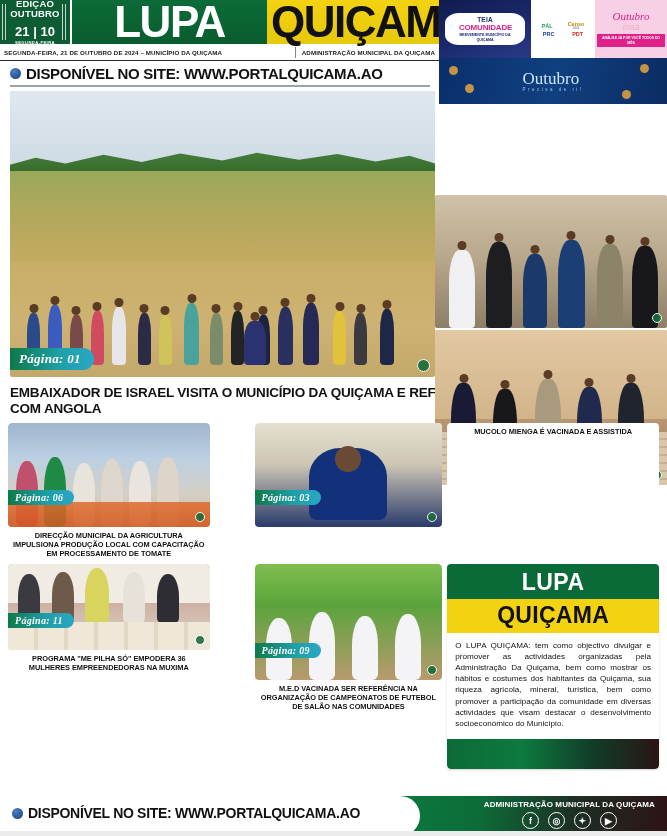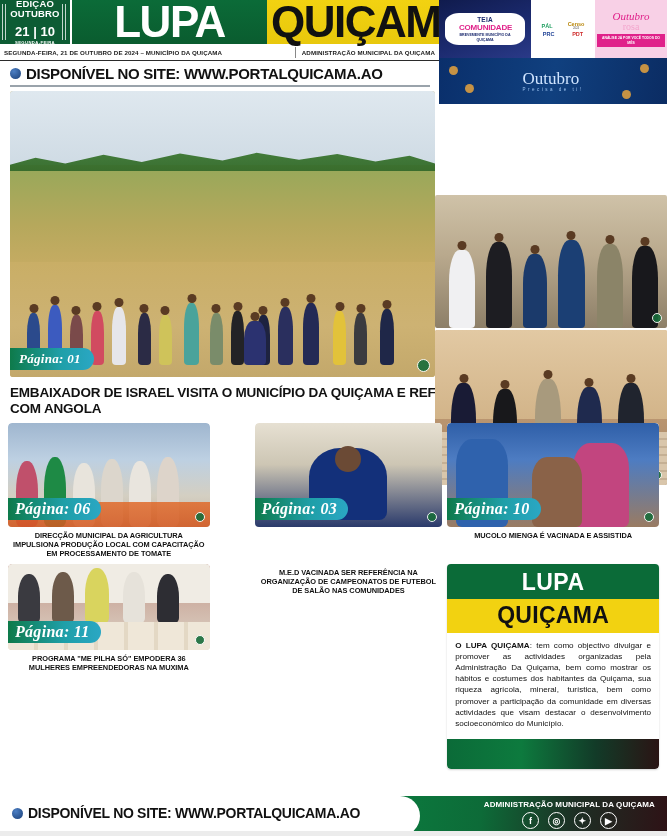--- a/index.html
+++ b/index.html
@@ -107,21 +107,21 @@
   .fig{ position:absolute; bottom:0; border-radius:40% 40% 4px 4px;}
   .fig::after{ content:''; position:absolute; top:-9px; left:50%; transform:translateX(-50%);
     width:9px; height:9px; border-radius:50%; background:#5a3b23;}
   .hero-badge, .thumb-badge{
     position:absolute; left:0; bottom:7px; padding:3px 13px 3px 9px;
     background:linear-gradient(90deg,#0e7a4a 0%,#1f9fa8 60%,#2aa7c4 100%);
     border-radius:0 12px 12px 0; color:#fff;
     font-family:"Liberation Serif",serif; font-style:italic; font-size:13px; font-weight:bold;
     letter-spacing:.3px; white-space:nowrap;
   }
-  .thumb-badge{ font-size:16px; padding:2px 11px 2px 7px; bottom:7px;}
+  .thumb-badge{ font-size:10px; padding:2px 11px 2px 7px; bottom:22px;}
   .wm{ position:absolute; right:5px; bottom:5px; width:13px; height:13px; border-radius:50%;
     background:#176c3a; border:1.3px solid #fff; opacity:.9;}
   .wm.sm{ width:10px; height:10px; }
 
   
   .right-photos{ position:absolute; right:0; top:108px; width:232px; }
   .rp{ width:232px; position:relative; border-radius:2px; overflow:hidden; }
   .rp1{ height:133px; background:linear-gradient(180deg,#cfc2a8 0%,#b9a98d 45%,#8d7f68 100%);}
   .rp2{ height:155px; background:linear-gradient(180deg,#d6b38c 0%,#c59c74 40%,#9d8366 100%); margin-top:2px;}
   .bldg{ position:absolute; inset:0 0 42% 0; background:linear-gradient(180deg,#e2c9a3 0%,#d2b489 100%);}
@@ -155,21 +155,21 @@
 
   
   .infobox{ width:228px; border-radius:4px; overflow:hidden; position:relative;
     box-shadow:0 1px 2px rgba(0,0,0,.18); }
   .ib-green{ background:#0b6b38; padding:6px 0 5px 0; text-align:center;}
   .ib-green span{ color:#fff; font-size:23px; font-weight:bold; letter-spacing:.5px; line-height:24px;}
   .ib-yellow{ background:#f2d211; padding:4px 0 6px 0; text-align:center;}
   .ib-yellow span{ color:#111; font-size:23px; font-weight:bold; letter-spacing:.3px; line-height:24px;}
   .ib-body{ background:#fff; padding:7px 8px 10px 8px; font-size:8.1px; line-height:11.2px;
     color:#111; text-align:justify; }
-  .ib-body b{ font-weight:bold; }
+  .ib-body b{ font-weight:normal; }
   .ib-foot{ height:30px; background:linear-gradient(90deg,#0b6b38 0%,#0d7a3e 35%,#123b28 70%,#2a1414 100%);
     border-radius:0 0 4px 4px; }
 
   
   .footer{ position:absolute; left:0; bottom:0; width:667px; height:40px; }
   .footer-bg{ position:absolute; inset:0;
     background:linear-gradient(95deg,#ffffff 0%,#ffffff 50%,#0b7a3e 58%,#0d6b38 72%,#1d2f24 86%,#2e1216 100%);}
   .footer-white{ position:absolute; left:0; top:0; width:420px; height:40px; background:#fff;
     border-radius:0 40px 40px 0;}
   .footer-left{ position:absolute; left:12px; top:9px; display:flex; align-items:center;}
@@ -338,27 +338,20 @@
       <div class="card c2">
         <div class="photo ph-b">
           <div style="position:absolute;left:50%;transform:translateX(-50%);bottom:6%;width:78px;height:72px;background:#13307a;border-radius:40% 40% 8px 8px"></div>
           <div style="position:absolute;left:50%;transform:translateX(-50%);bottom:52%;width:26px;height:26px;border-radius:50%;background:#6b4a35"></div>
           <div class="thumb-badge">Página: 03</div>
           <div class="wm sm"></div>
         </div>
       </div>
 
       <div class="card c3">
-        <div class="photo ph-c">
-          <div style="position:absolute;left:4%;bottom:0;width:52px;height:88px;background:#2f62ad;border-radius:30% 30% 6px 6px"></div>
-          <div style="position:absolute;right:14%;bottom:0;width:56px;height:84px;background:#c2457f;border-radius:30% 30% 6px 6px"></div>
-          <div style="position:absolute;left:40%;bottom:0;width:50px;height:70px;background:#8a6248;border-radius:30% 30% 6px 6px"></div>
-          <div class="thumb-badge">Página: 10</div>
-          <div class="wm sm"></div>
-        </div>
         <div class="cap">MUCOLO MIENGA É VACINADA E ASSISTIDA</div>
       </div>
     </div>
 
     <div class="row">
       <div class="card c1">
         <div class="photo ph-d" style="height:86px">
           <div style="position:absolute;left:0;right:0;top:0;height:46%;background:#f0ece4"></div>
           <div class="blob" style="left:5%;bottom:30%;width:22px;height:50px;background:#3a3a40"></div>
           <div class="blob" style="left:22%;bottom:30%;width:22px;height:52px;background:#6d5a4a"></div>
@@ -366,20 +359,28 @@
           <div class="blob" style="left:57%;bottom:30%;width:22px;height:52px;background:#e6e2da"></div>
           <div class="blob" style="left:74%;bottom:30%;width:22px;height:50px;background:#2d2d33"></div>
           <div style="position:absolute;left:0;right:0;bottom:0;height:32%;background:repeating-linear-gradient(90deg,#efe7d8 0 26px,#e3d8c4 26px 30px)"></div>
           <div class="thumb-badge">Página: 11</div>
           <div class="wm sm"></div>
         </div>
         <div class="cap">PROGRAMA "ME PILHA SÓ" EMPODERA 36 MULHERES EMPREENDEDORAS NA MUXIMA</div>
       </div>
 
       <div class="card c2">
+        <div class="photo ph-e" style="height:116px">
+          <div class="blob" style="left:6%;bottom:0;width:26px;height:62px;background:#f4f4f6"></div>
+          <div class="blob" style="left:29%;bottom:0;width:26px;height:68px;background:#f4f4f6"></div>
+          <div class="blob" style="left:52%;bottom:0;width:26px;height:64px;background:#f4f4f6"></div>
+          <div class="blob" style="left:75%;bottom:0;width:26px;height:66px;background:#f4f4f6"></div>
+          <div class="thumb-badge">Página: 09</div>
+          <div class="wm sm"></div>
+        </div>
         <div class="cap">M.E.D VACINADA SER REFERÊNCIA NA ORGANIZAÇÃO DE CAMPEONATOS DE FUTEBOL DE SALÃO NAS COMUNIDADES</div>
       </div>
 
       <div class="infobox">
         <div class="ib-green">
           <span>LUPA</span>
         </div>
         <div class="ib-yellow">
           <span>QUIÇAMA</span>
         </div>

